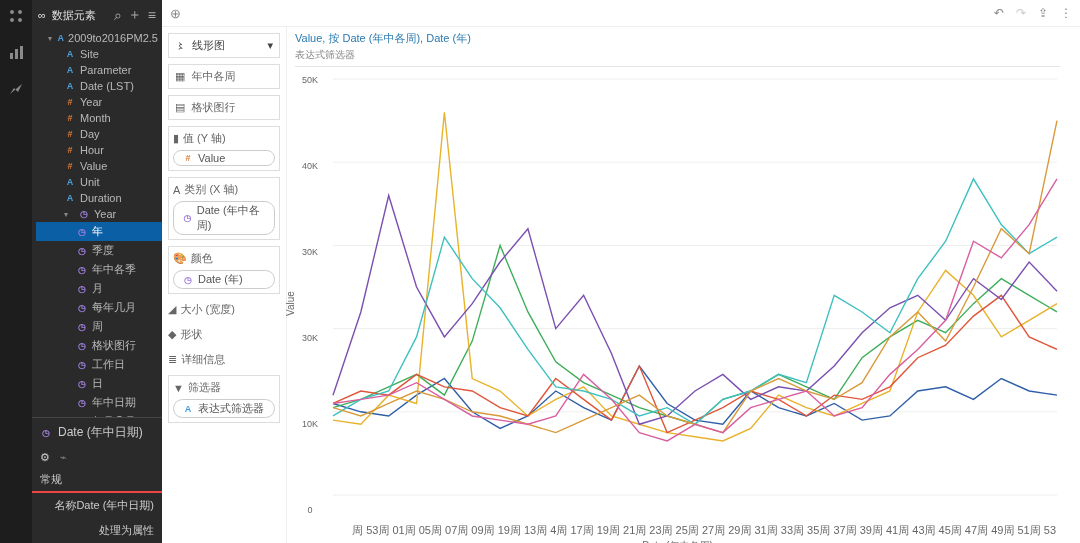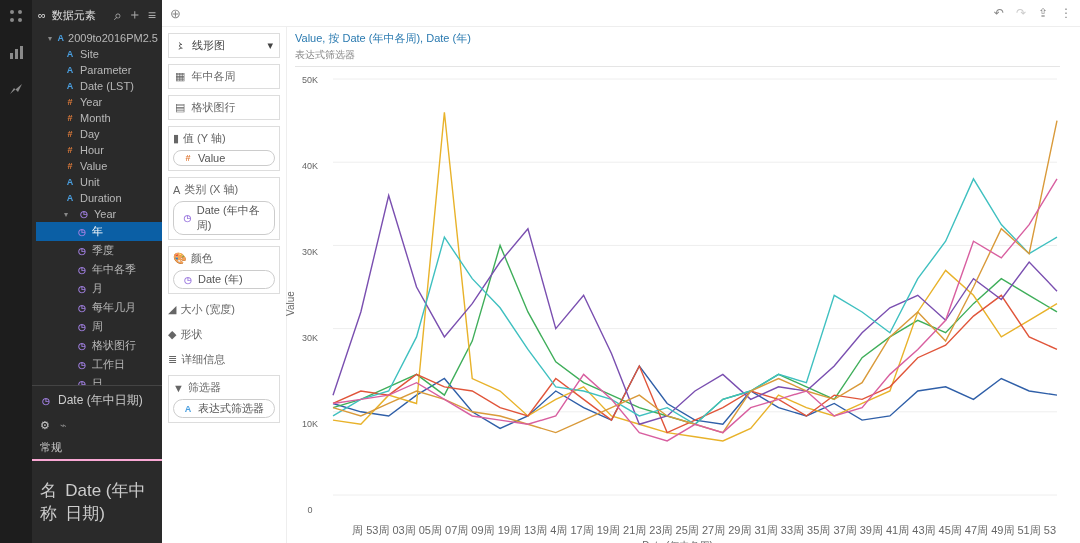--- a/index.html
+++ b/index.html
@@ -13,22 +13,22 @@
 .tree{flex:1;overflow:auto;padding-left:4px}
 .tree-row{display:flex;align-items:center;padding:2px 4px 2px 0;gap:4px;cursor:pointer;white-space:nowrap}
 .tree-row.sel{background:#0b5fa5;color:#fff}
 .ind1{padding-left:28px}.ind2{padding-left:40px}.ind0{padding-left:12px}
 .ico{width:12px;height:12px;display:inline-flex;align-items:center;justify-content:center;font-size:9px;font-weight:bold}
 .ico.blue{color:#4a9fe0}.ico.orange{color:#e07b3a}.ico.purple{color:#a07fe0}
 .caret{width:10px;font-size:8px;color:#888}
 .prop{background:#2a2a2a;color:#ccc}
 .prop-h{display:flex;align-items:center;gap:6px;padding:6px 8px;border-top:1px solid #444;font-size:12px}
 .prop-bar{display:flex;gap:10px;padding:4px 8px}
-.prop-tab{padding:4px 8px;border-bottom:2px solid #f9a8d4;color:#ccc;font-size:11px}
-.prop-kv{display:flex;justify-content:center;padding:18px 8px;color:#ccc;font-size:17px}
+.prop-tab{padding:4px 8px;border-bottom:2px solid #ef4444;color:#ccc;font-size:11px}
+.prop-kv{display:flex;justify-content:flex-end;padding:5px 8px;color:#ccc;font-size:11px}
 .main{flex:1;display:flex;flex-direction:column}
 .topbar{height:26px;display:flex;align-items:center;padding:0 8px;gap:6px;border-bottom:1px solid #eee;color:#888}
 .top-right{margin-left:auto;display:flex;gap:12px;color:#888}
 .body{flex:1;display:flex}
 .cfg{width:112px;border-right:1px solid #eee;padding:6px;display:flex;flex-direction:column;gap:6px}
 .sel-chip{border:1px solid #ddd;padding:4px 6px;display:flex;align-items:center;gap:6px;font-size:11px;color:#444}
 .sel-row{border:1px solid #ddd;padding:4px 6px;display:flex;align-items:center;gap:6px;font-size:11px;color:#666;cursor:pointer}
 .section{border:1px solid #ddd;padding:4px;display:flex;flex-direction:column;gap:4px;font-size:11px}
 .section.plain{border:none;padding:2px 0}
 .sec-h{display:flex;align-items:center;gap:4px;color:#666}
@@ -174,20 +174,24 @@
         </div>
   <div class="prop-bar">
    <span style="color:#ccc">⚙</span>
    <span style="color:#888">⌁</span>
   </div>
   <div class="prop-tab">常规</div>
   <div class="prop-kv">
           <span>名称</span>
           <span>Date (年中日期)</span>
         </div>
+  <div class="prop-kv">
+          <span>处理为</span>
+          <span>属性</span>
+        </div>
  </div>
 </div>
 <div class="main">
  <div class="topbar">
   <span style="font-size:13px;color:#888">⊕</span>
   <div class="top-right">
    <span>↶</span>
    <span style="color:#ccc">↷</span>
    <span>⇪</span>
    <span>⋮</span>
@@ -291,21 +295,21 @@
               <path d="M18 334.64L45.84615384615385 326.32L73.6923076923077 313.84000000000003L101.53846153846155 301.36L129.3846153846154 322.15999999999997L157.23076923076923 268.08000000000004L185.0769230769231 172.4L212.92307692307693 238.96L240.76923076923077 288.88L268.61538461538464 309.68L296.46153846153845 322.15999999999997L324.3076923076923 334.64L352.1538461538462 342.96L380 351.28L407.84615384615387 326.32L435.6923076923077 318L463.53846153846155 301.36L491.3846153846154 313.84000000000003L519.2307692307693 326.32L547.0769230769231 284.72L574.9230769230769 263.91999999999996L602.7692307692308 247.28L630.6153846153846 259.76L658.4615384615385 230.64L686.3076923076924 205.68L714.1538461538462 222.32L742 238.96" fill="none" stroke="#3fae5a" stroke-width="1.4"></path>
               <path d="M18 347.12L45.84615384615385 351.28L73.6923076923077 322.15999999999997L101.53846153846155 330.48L129.3846153846154 39.27999999999997L157.23076923076923 305.52L185.0769230769231 318L212.92307692307693 342.96L240.76923076923077 326.32L268.61538461538464 313.84000000000003L296.46153846153845 342.96L324.3076923076923 351.28L352.1538461538462 359.6L380 363.76L407.84615384615387 367.92L435.6923076923077 355.44L463.53846153846155 322.15999999999997L491.3846153846154 334.64L519.2307692307693 342.96L547.0769230769231 330.48L574.9230769230769 318L602.7692307692308 238.96L630.6153846153846 197.35999999999999L658.4615384615385 222.32L686.3076923076924 263.91999999999996L714.1538461538462 247.28L742 230.64" fill="none" stroke="#e8b22a" stroke-width="1.4"></path>
               <path d="M18 330.48L45.84615384615385 318L73.6923076923077 322.15999999999997L101.53846153846155 301.36L129.3846153846154 313.84000000000003L157.23076923076923 318L185.0769230769231 334.64L212.92307692307693 342.96L240.76923076923077 305.52L268.61538461538464 326.32L296.46153846153845 347.12L324.3076923076923 293.03999999999996L352.1538461538462 359.6L380 347.12L407.84615384615387 334.64L435.6923076923077 318L463.53846153846155 326.32L491.3846153846154 342.96L519.2307692307693 322.15999999999997L547.0769230769231 326.32L574.9230769230769 313.84000000000003L602.7692307692308 284.72L630.6153846153846 272.24L658.4615384615385 243.12L686.3076923076924 222.32L714.1538461538462 263.91999999999996L742 276.4" fill="none" stroke="#e0553a" stroke-width="1.4"></path>
               <path d="M18 322.15999999999997L45.84615384615385 238.96L73.6923076923077 122.48000000000002L101.53846153846155 214L129.3846153846154 263.91999999999996L157.23076923076923 230.64L185.0769230769231 189.03999999999996L212.92307692307693 155.76L240.76923076923077 255.6L268.61538461538464 222.32L296.46153846153845 280.56L324.3076923076923 351.28L352.1538461538462 342.96L380 318L407.84615384615387 301.36L435.6923076923077 326.32L463.53846153846155 313.84000000000003L491.3846153846154 318L519.2307692307693 293.03999999999996L547.0769230769231 259.76L574.9230769230769 234.79999999999998L602.7692307692308 222.32L630.6153846153846 247.28L658.4615384615385 205.68L686.3076923076924 226.48000000000002L714.1538461538462 189.03999999999996L742 218.16" fill="none" stroke="#7a4fb0" stroke-width="1.4"></path>
               <path d="M18 342.96L45.84615384615385 326.32L73.6923076923077 318L101.53846153846155 263.91999999999996L129.3846153846154 164.07999999999998L157.23076923076923 205.68L185.0769230769231 234.79999999999998L212.92307692307693 276.4L240.76923076923077 313.84000000000003L268.61538461538464 318L296.46153846153845 326.32L324.3076923076923 342.96L352.1538461538462 334.64L380 351.28L407.84615384615387 326.32L435.6923076923077 318L463.53846153846155 301.36L491.3846153846154 309.68L519.2307692307693 222.32L547.0769230769231 238.96L574.9230769230769 259.76L602.7692307692308 205.68L630.6153846153846 168.24L658.4615384615385 105.83999999999997L686.3076923076924 151.59999999999997L714.1538461538462 180.72000000000003L742 164.07999999999998" fill="none" stroke="#3fc0c0" stroke-width="1.4"></path>
               <path d="M18 334.64L45.84615384615385 342.96L73.6923076923077 330.48L101.53846153846155 318L129.3846153846154 326.32L157.23076923076923 338.8L185.0769230769231 342.96L212.92307692307693 351.28L240.76923076923077 359.6L268.61538461538464 347.12L296.46153846153845 334.64L324.3076923076923 322.15999999999997L352.1538461538462 342.96L380 351.28L407.84615384615387 359.6L435.6923076923077 318L463.53846153846155 305.52L491.3846153846154 318L519.2307692307693 326.32L547.0769230769231 309.68L574.9230769230769 263.91999999999996L602.7692307692308 238.96L630.6153846153846 268.08000000000004L658.4615384615385 214L686.3076923076924 155.76L714.1538461538462 180.72000000000003L742 47.599999999999966" fill="none" stroke="#d99a3a" stroke-width="1.4"></path>
               <path d="M18 330.48L45.84615384615385 326.32L73.6923076923077 322.15999999999997L101.53846153846155 309.68L129.3846153846154 326.32L157.23076923076923 342.96L185.0769230769231 347.12L212.92307692307693 351.28L240.76923076923077 342.96L268.61538461538464 301.36L296.46153846153845 326.32L324.3076923076923 359.6L352.1538461538462 367.92L380 351.28L407.84615384615387 359.6L435.6923076923077 334.64L463.53846153846155 326.32L491.3846153846154 318L519.2307692307693 342.96L547.0769230769231 334.64L574.9230769230769 301.36L602.7692307692308 276.4L630.6153846153846 247.28L658.4615384615385 168.24L686.3076923076924 184.88000000000002L714.1538461538462 151.59999999999997L742 105.83999999999997" fill="none" stroke="#d85fa0" stroke-width="1.4"></path>
             </svg>
     <div class="xticks" id="xticks">
               <span>周 53</span>
-              <span>周 03</span>
+              <span>周 01</span>
               <span>周 05</span>
               <span>周 07</span>
               <span>周 09</span>
               <span>周 19</span>
               <span>周 13</span>
               <span>周 4</span>
               <span>周 17</span>
               <span>周 19</span>
               <span>周 21</span>
               <span>周 23</span>

